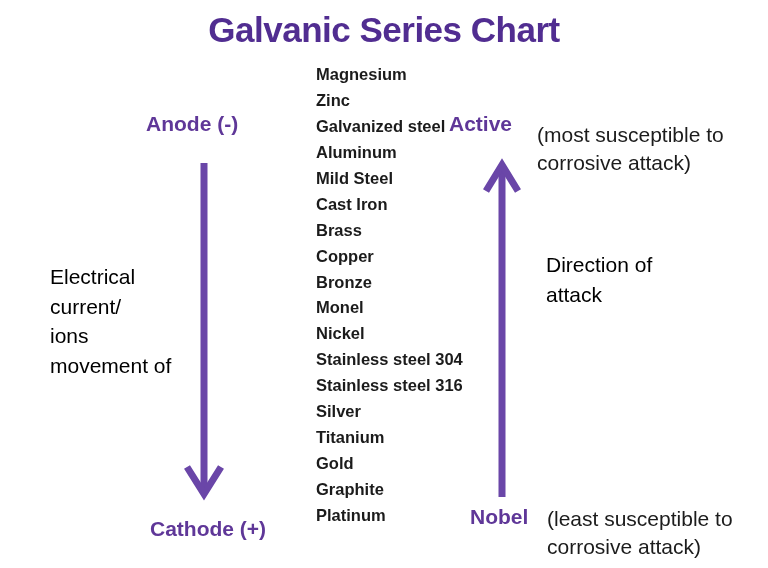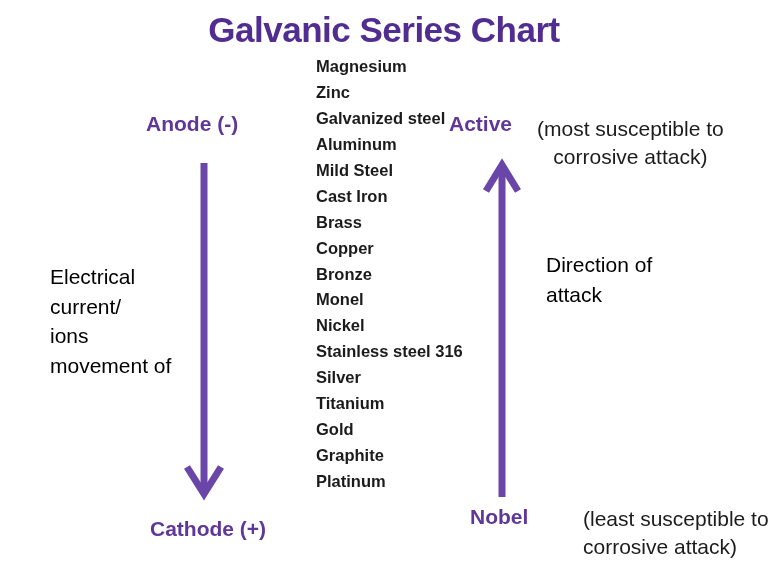--- a/index.html
+++ b/index.html
@@ -18,21 +18,21 @@
     width: 768px;
     text-align: center;
     font-size: 35px;
     font-weight: bold;
     letter-spacing: -0.5px;
     color: #512D91;
   }
   .metals {
     position: absolute;
     left: 316px;
-    top: 54px;
+    top: 62px;
   }
   .metal-item {
     font-size: 16.5px;
     font-weight: bold;
     color: #1b1b1b;
     line-height: 25.93px;
     white-space: nowrap;
   }
   .plabel {
     position: absolute;
@@ -69,33 +69,34 @@
     <div class="metal-item">Zinc</div>
     <div class="metal-item">Galvanized steel</div>
     <div class="metal-item">Aluminum</div>
     <div class="metal-item">Mild Steel</div>
     <div class="metal-item">Cast Iron</div>
     <div class="metal-item">Brass</div>
     <div class="metal-item">Copper</div>
     <div class="metal-item">Bronze</div>
     <div class="metal-item">Monel</div>
     <div class="metal-item">Nickel</div>
+    <div class="metal-item">Stainless steel 304</div>
     <div class="metal-item">Stainless steel 316</div>
     <div class="metal-item">Silver</div>
     <div class="metal-item">Titanium</div>
     <div class="metal-item">Gold</div>
     <div class="metal-item">Graphite</div>
     <div class="metal-item">Platinum</div>
   </div>
 
   <div class="plabel" style="left:146px; top:112px;">Anode (-)</div>
 
   <div class="plabel" style="left:449px; top:112px;">Active</div>
 
-  <div class="note" style="left:537px; top:115px;text-align:center;">
+  <div class="note" style="left:537px; top:121px;">
     <div class="line">(most susceptible to</div>
     <div class="line">corrosive attack)</div>
   </div>
 
   <div class="side-note" style="left:50px; top:262px;">
     <div class="line">Electrical</div>
     <div class="line">current/</div>
     <div class="line">ions</div>
     <div class="line">movement of</div>
   </div>
@@ -112,18 +113,18 @@
 
   <svg class="arrow-svg" style="left:478px; top:158px;" width="48" height="345" viewBox="0 0 48 345" aria-hidden="true">
     <line x1="24" y1="12" x2="24" y2="339" stroke="#6A46A8" stroke-width="7"></line>
     <polyline points="8,33 24,7 40,33" fill="none" stroke="#6A46A8" stroke-width="7" stroke-linejoin="miter"></polyline>
   </svg>
 
   <div class="plabel" style="left:150px; top:517px;">Cathode (+)</div>
 
   <div class="plabel" style="left:470px; top:505px;">Nobel</div>
 
-  <div class="note" style="left:547px; top:505px;margin-left:36px;">
+  <div class="note" style="left:547px; top:505px;">
     <div class="line">(least susceptible to</div>
     <div class="line">corrosive attack)</div>
   </div>
 
 </div>
 
 </body></html>

